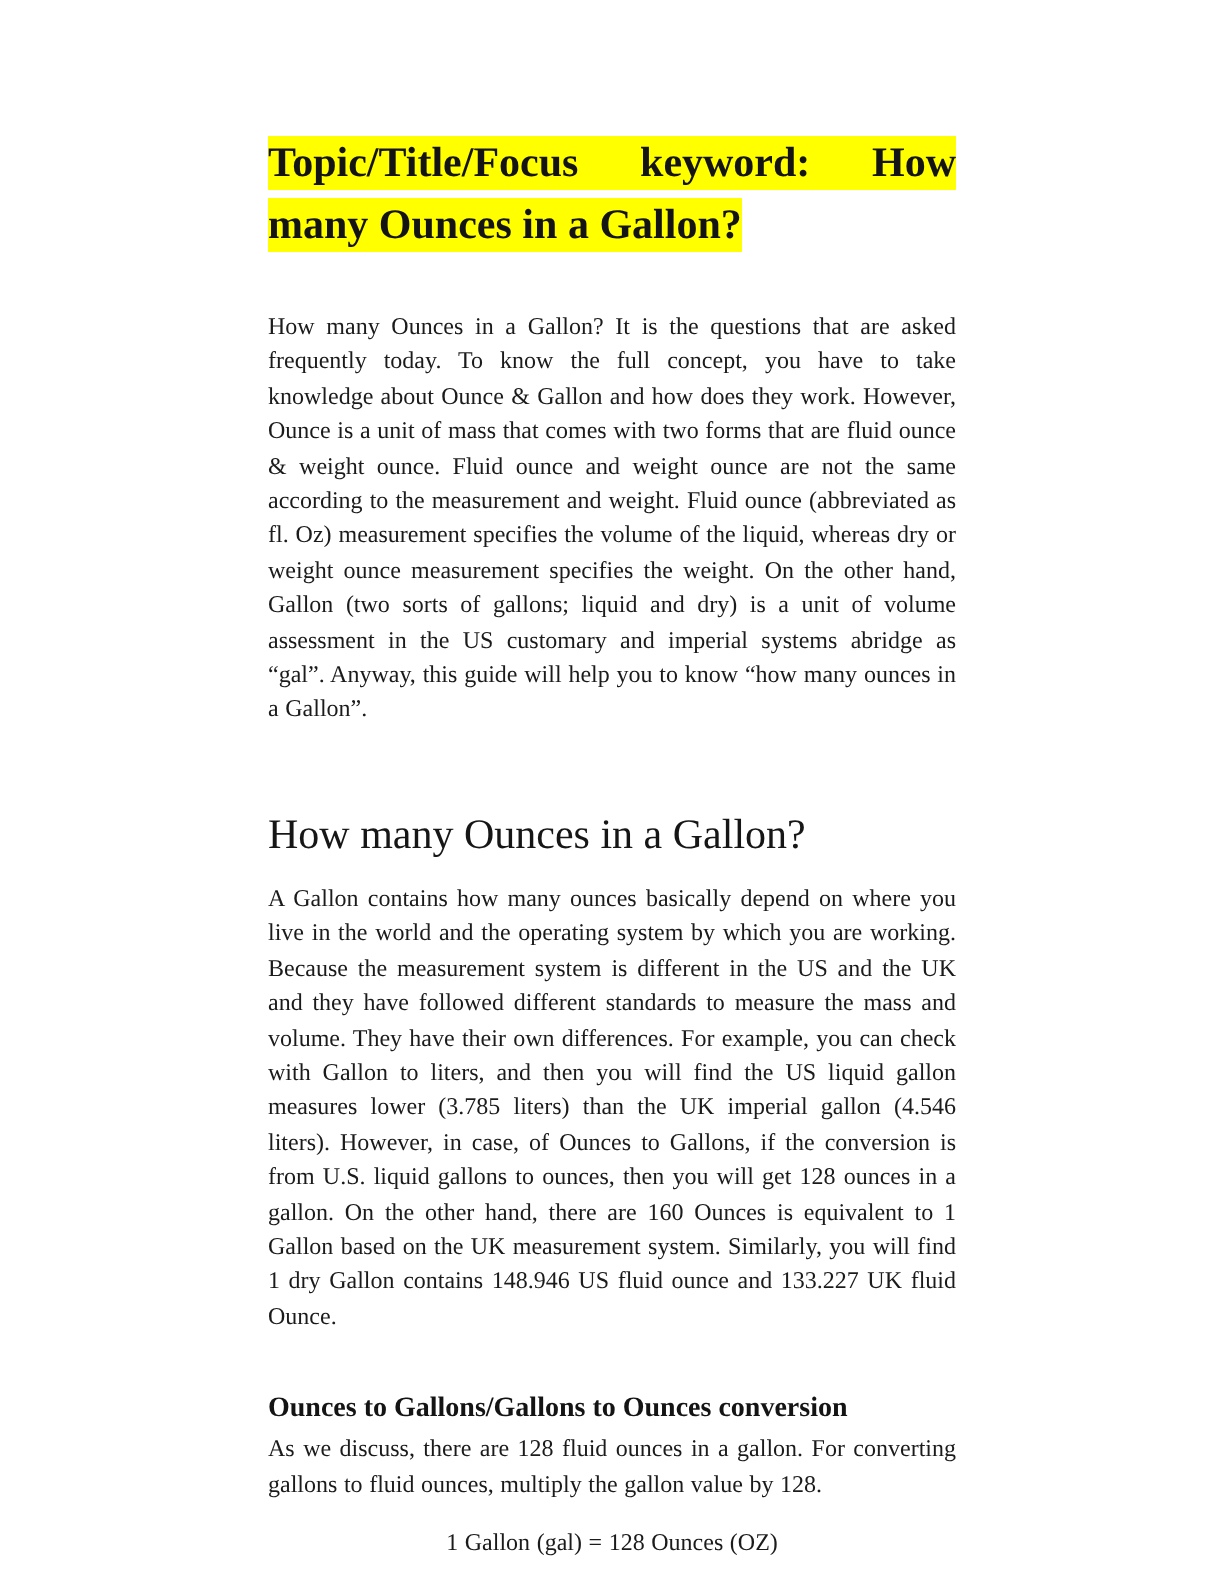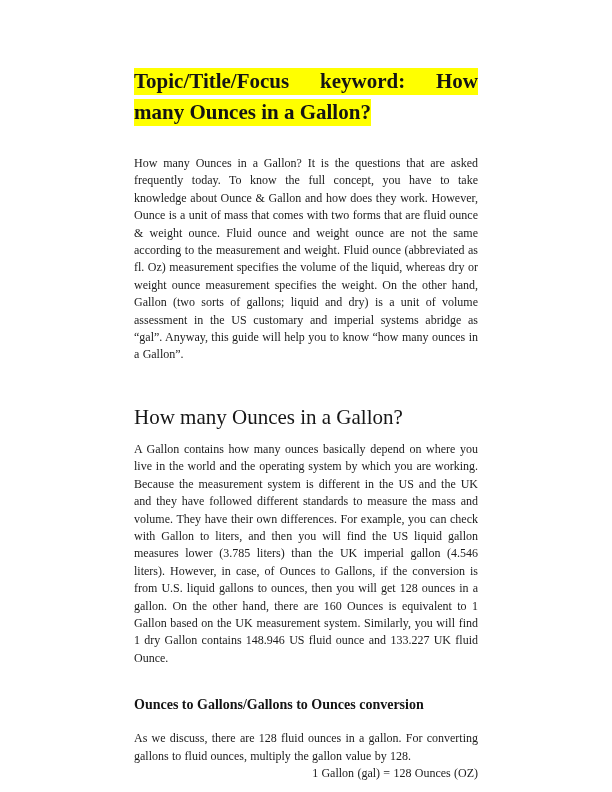--- a/index.html
+++ b/index.html
@@ -47,22 +47,22 @@
     color: #161616;
   }
   .para-sec1    { margin-top: 11px; }
   .h2 {
     margin: 27px 0 0 0;
     font-size: 14px;
     font-weight: 700;
     line-height: 22px;
     color: #141414;
   }
-  .para-conv    { margin-top: 14px; }
-  .para-formula { text-align: right; }
+  .para-conv    { }
+  .para-formula { margin-top: 12px; text-align: center; }
   .para-closing { margin-top: 11px; text-align: left; }
 </style>
 </head>
 <body>
 
 <div class="page">
 
   <h1 class="doc-title"><span class="hl">Topic/Title/Focus keyword: How many Ounces in a Gallon?</span></h1>
 
   <p class="para para-intro">How many Ounces in a Gallon? It is the questions that are asked frequently today. To know the full concept, you have to take knowledge about Ounce &amp; Gallon and how does they work. However, Ounce is a unit of mass that comes with two forms that are fluid ounce &amp; weight ounce. Fluid ounce and weight ounce are not the same according to the measurement and weight. Fluid ounce (abbreviated as fl. Oz) measurement specifies the volume of the liquid, whereas dry or weight ounce measurement specifies the weight. On the other hand, Gallon (two sorts of gallons; liquid and dry) is a unit of volume assessment in the US customary and imperial systems abridge as “gal”. Anyway, this guide will help you to know “how many ounces in a Gallon”.</p>

